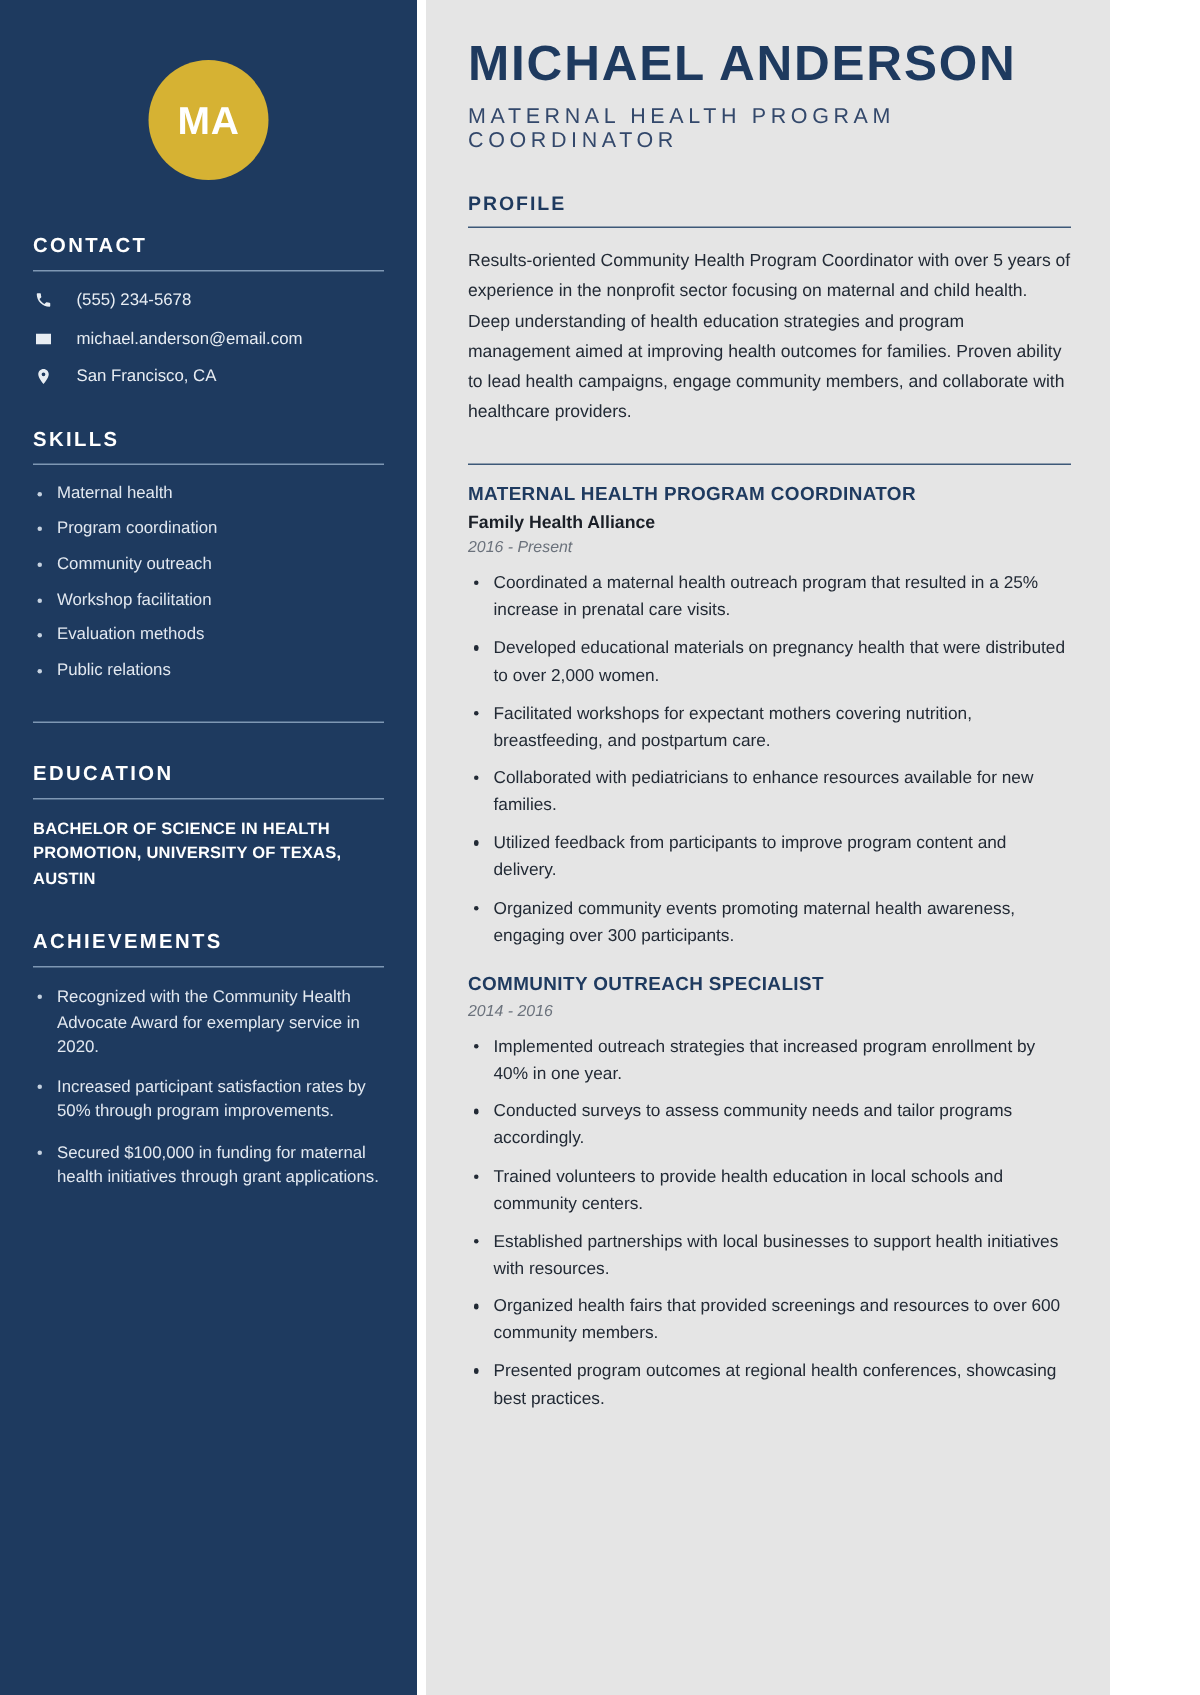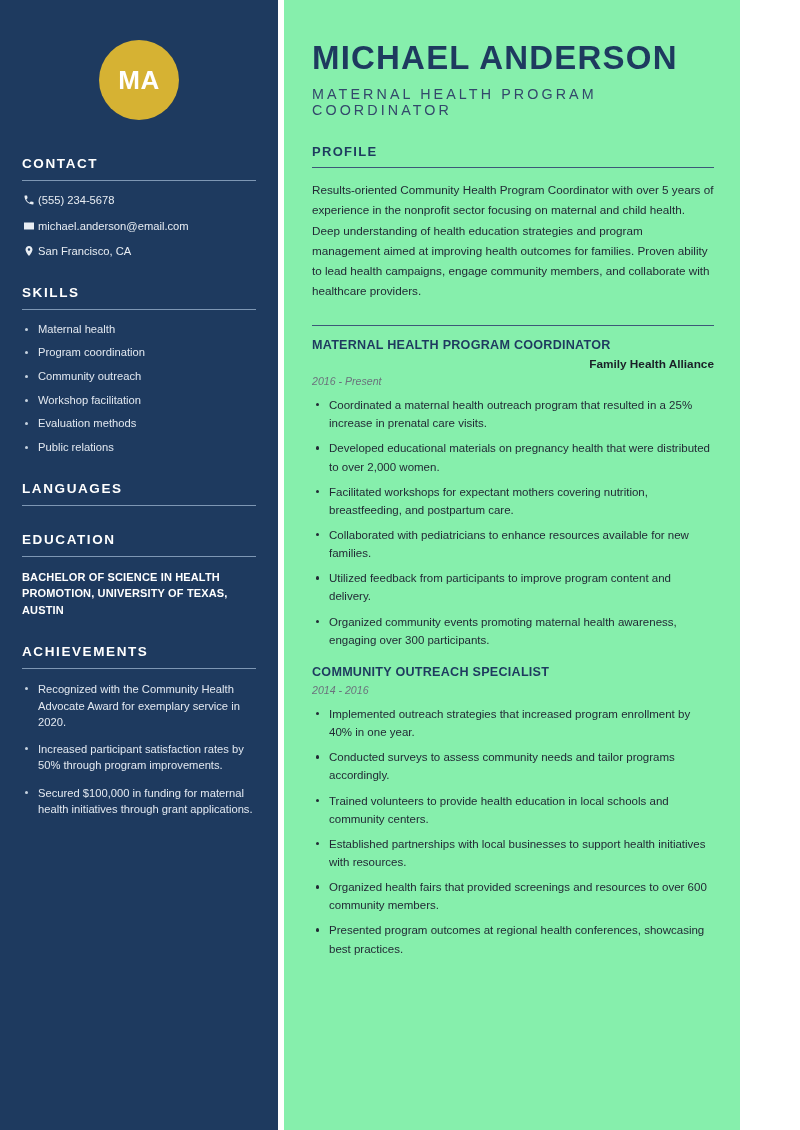--- a/index.html
+++ b/index.html
@@ -66,21 +66,21 @@
 
   .side-rule {
     height: 1px;
     background: #7e97b4;
     margin-bottom: 12px;
   }
 
   .contact-row {
     display: flex;
     align-items: center;
-    gap: 2px;
+    gap: 15px;
     margin-bottom: 11px;
   }
 
   .contact-icon {
     width: 14px;
     min-width: 14px;
     display: flex;
     align-items: center;
     justify-content: center;
   }
@@ -128,22 +128,22 @@
   
   .divider {
     width: 6px;
     min-width: 6px;
     background: #ffffff;
   }
 
   
   .main {
     flex: 1;
-    background: #86efac;
-    padding: 40px 26px 30px 28px;
+    background: #e5e5e5;
+    padding: 24px 26px 30px 28px;
   }
 
   .name {
     color: #1e3a5f;
     font-size: 33px;
     font-weight: bold;
     letter-spacing: 1.2px;
     line-height: 1.1;
   }
 
@@ -184,21 +184,20 @@
     font-weight: bold;
     letter-spacing: 0.25px;
     margin-bottom: 5px;
   }
 
   .exp-company {
     color: #1a1f27;
     font-size: 11.8px;
     font-weight: bold;
     margin-bottom: 4px;
-    text-align: right;
   }
 
   .exp-dates {
     color: #6b727c;
     font-size: 10.6px;
     font-style: italic;
     margin-bottom: 9px;
   }
 
   .exp-list { list-style: none; }
@@ -274,21 +273,20 @@
         <li>Maternal health</li>
         <li>Program coordination</li>
         <li>Community outreach</li>
         <li>Workshop facilitation</li>
         <li>Evaluation methods</li>
         <li>Public relations</li>
       </ul>
     </section>
 
     <section class="side-section">
-      <div class="side-heading">LANGUAGES</div>
       <div class="side-rule"></div>
     </section>
 
     <section class="side-section">
       <div class="side-heading">EDUCATION</div>
       <div class="side-rule"></div>
       <div class="edu-entry">BACHELOR OF SCIENCE IN HEALTH PROMOTION, UNIVERSITY OF TEXAS, AUSTIN</div>
     </section>
 
     <section class="side-section">

